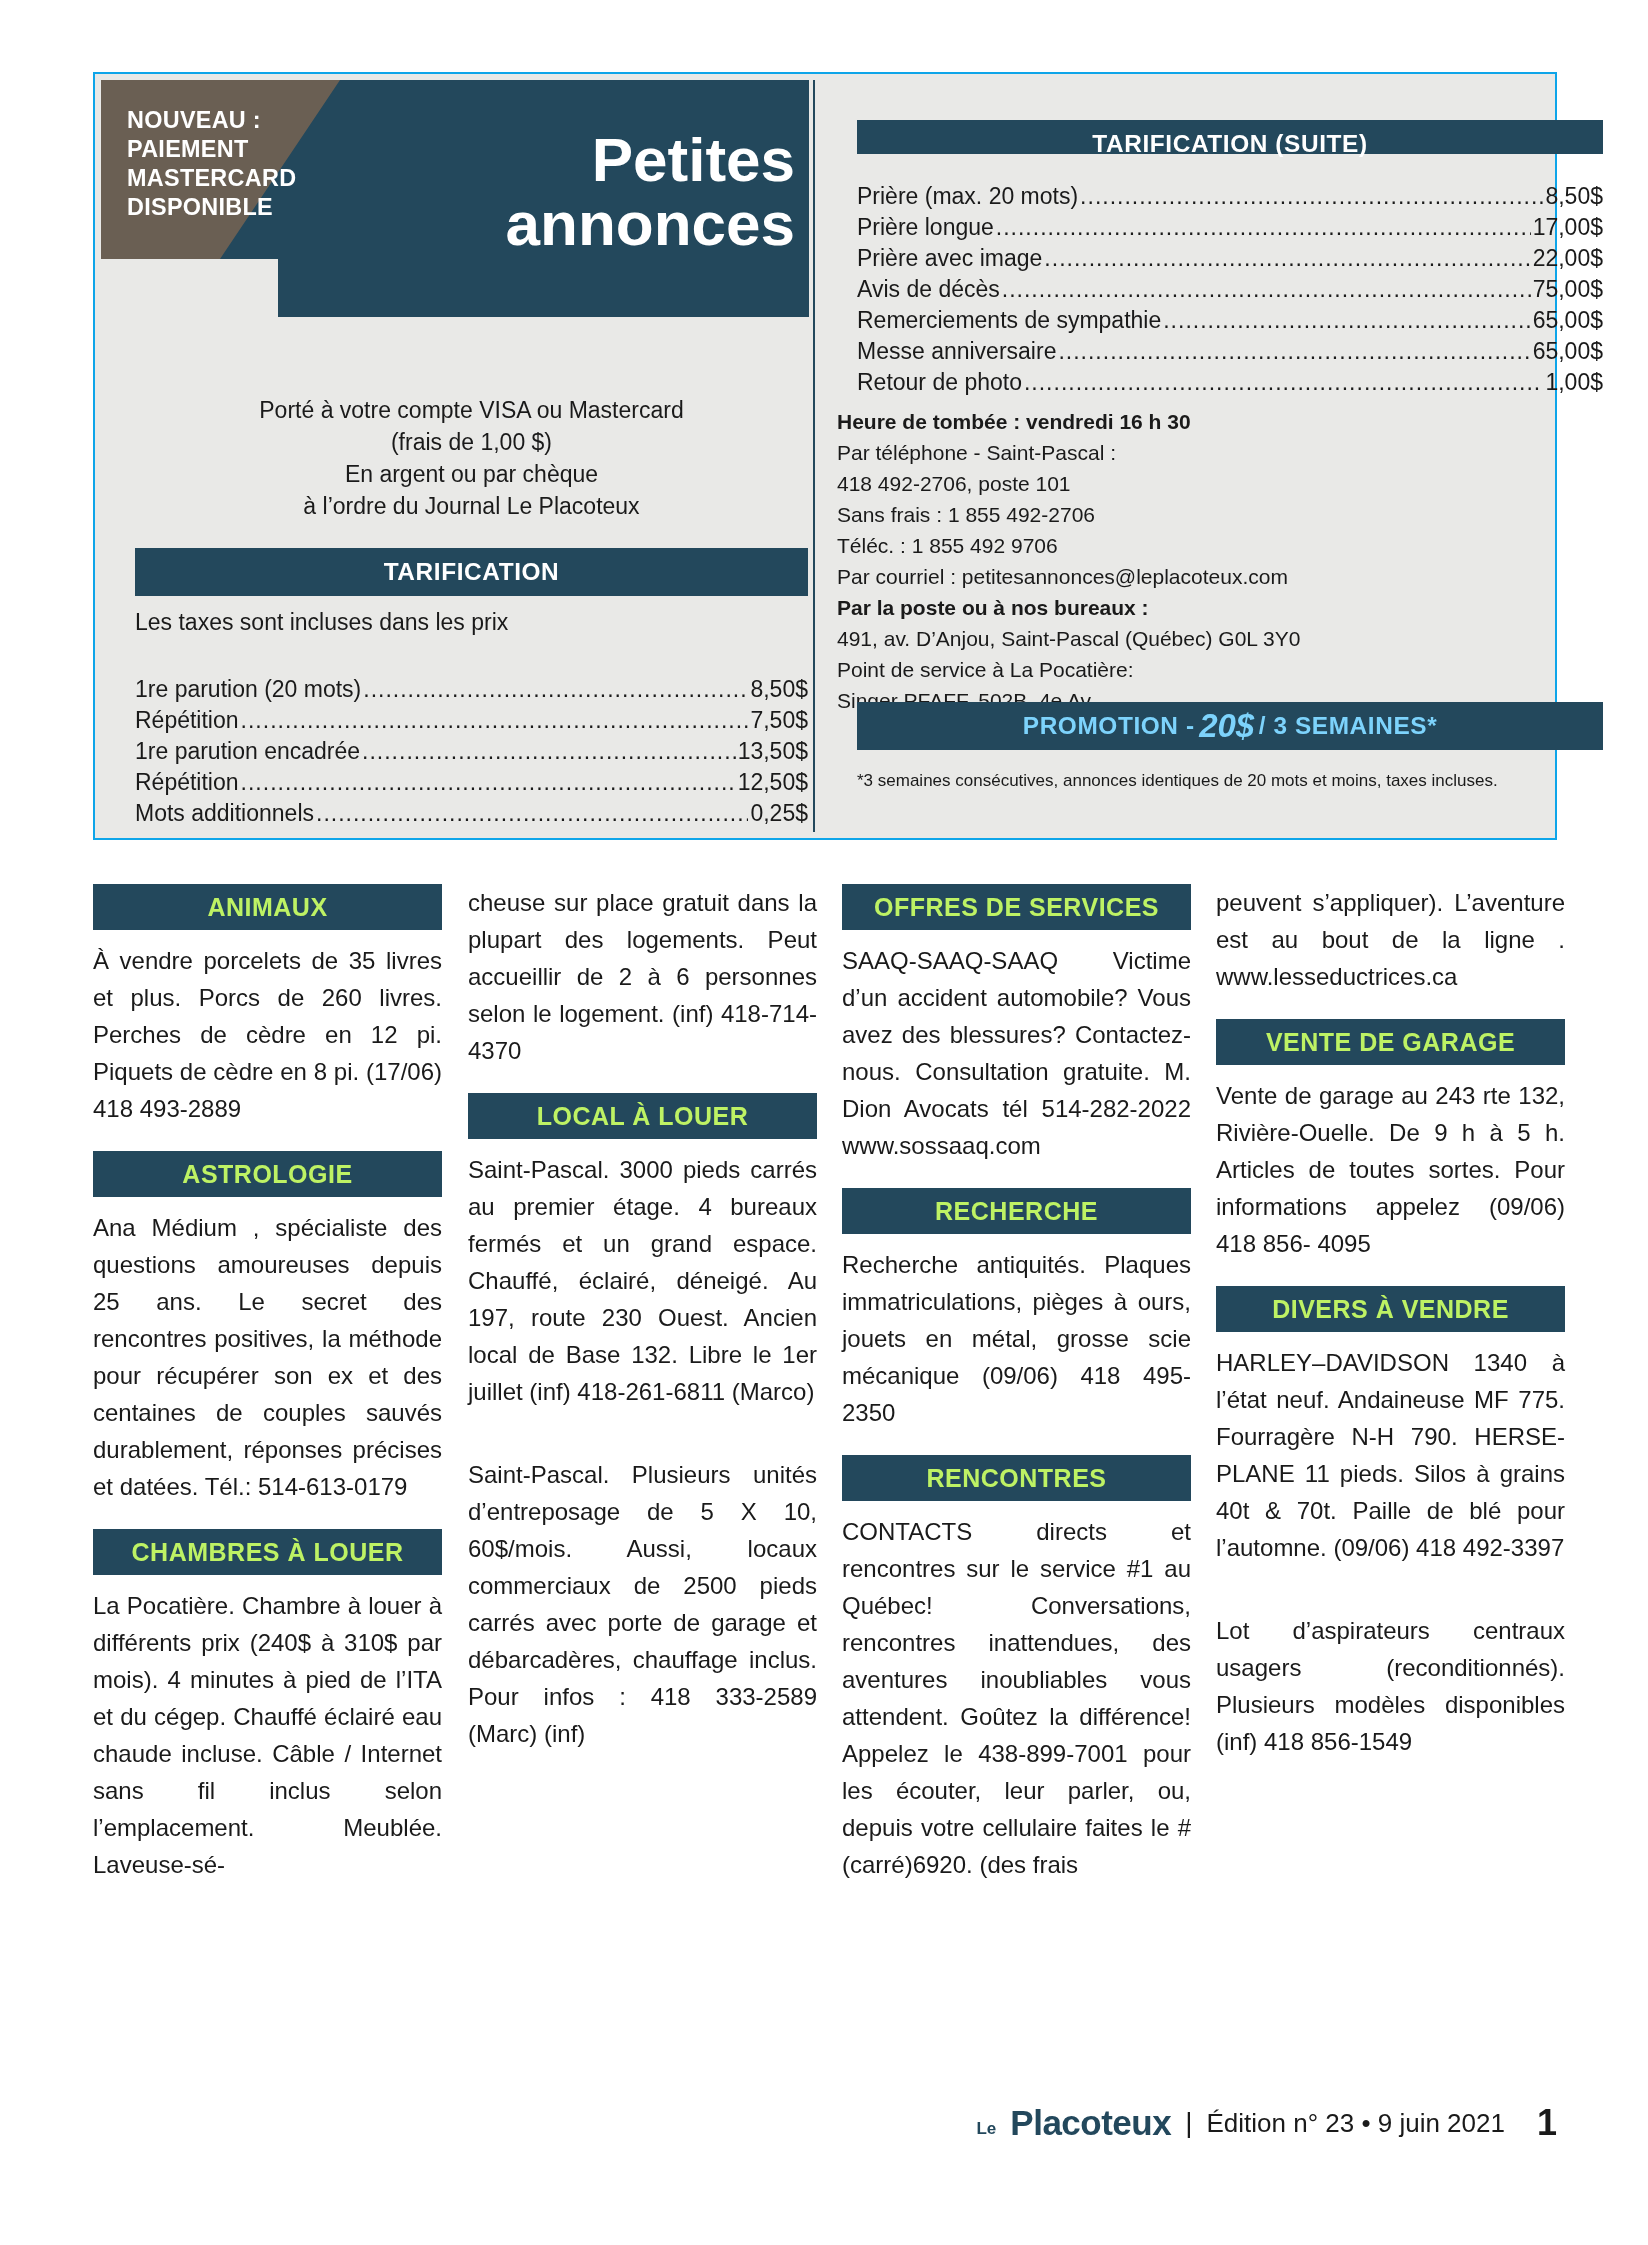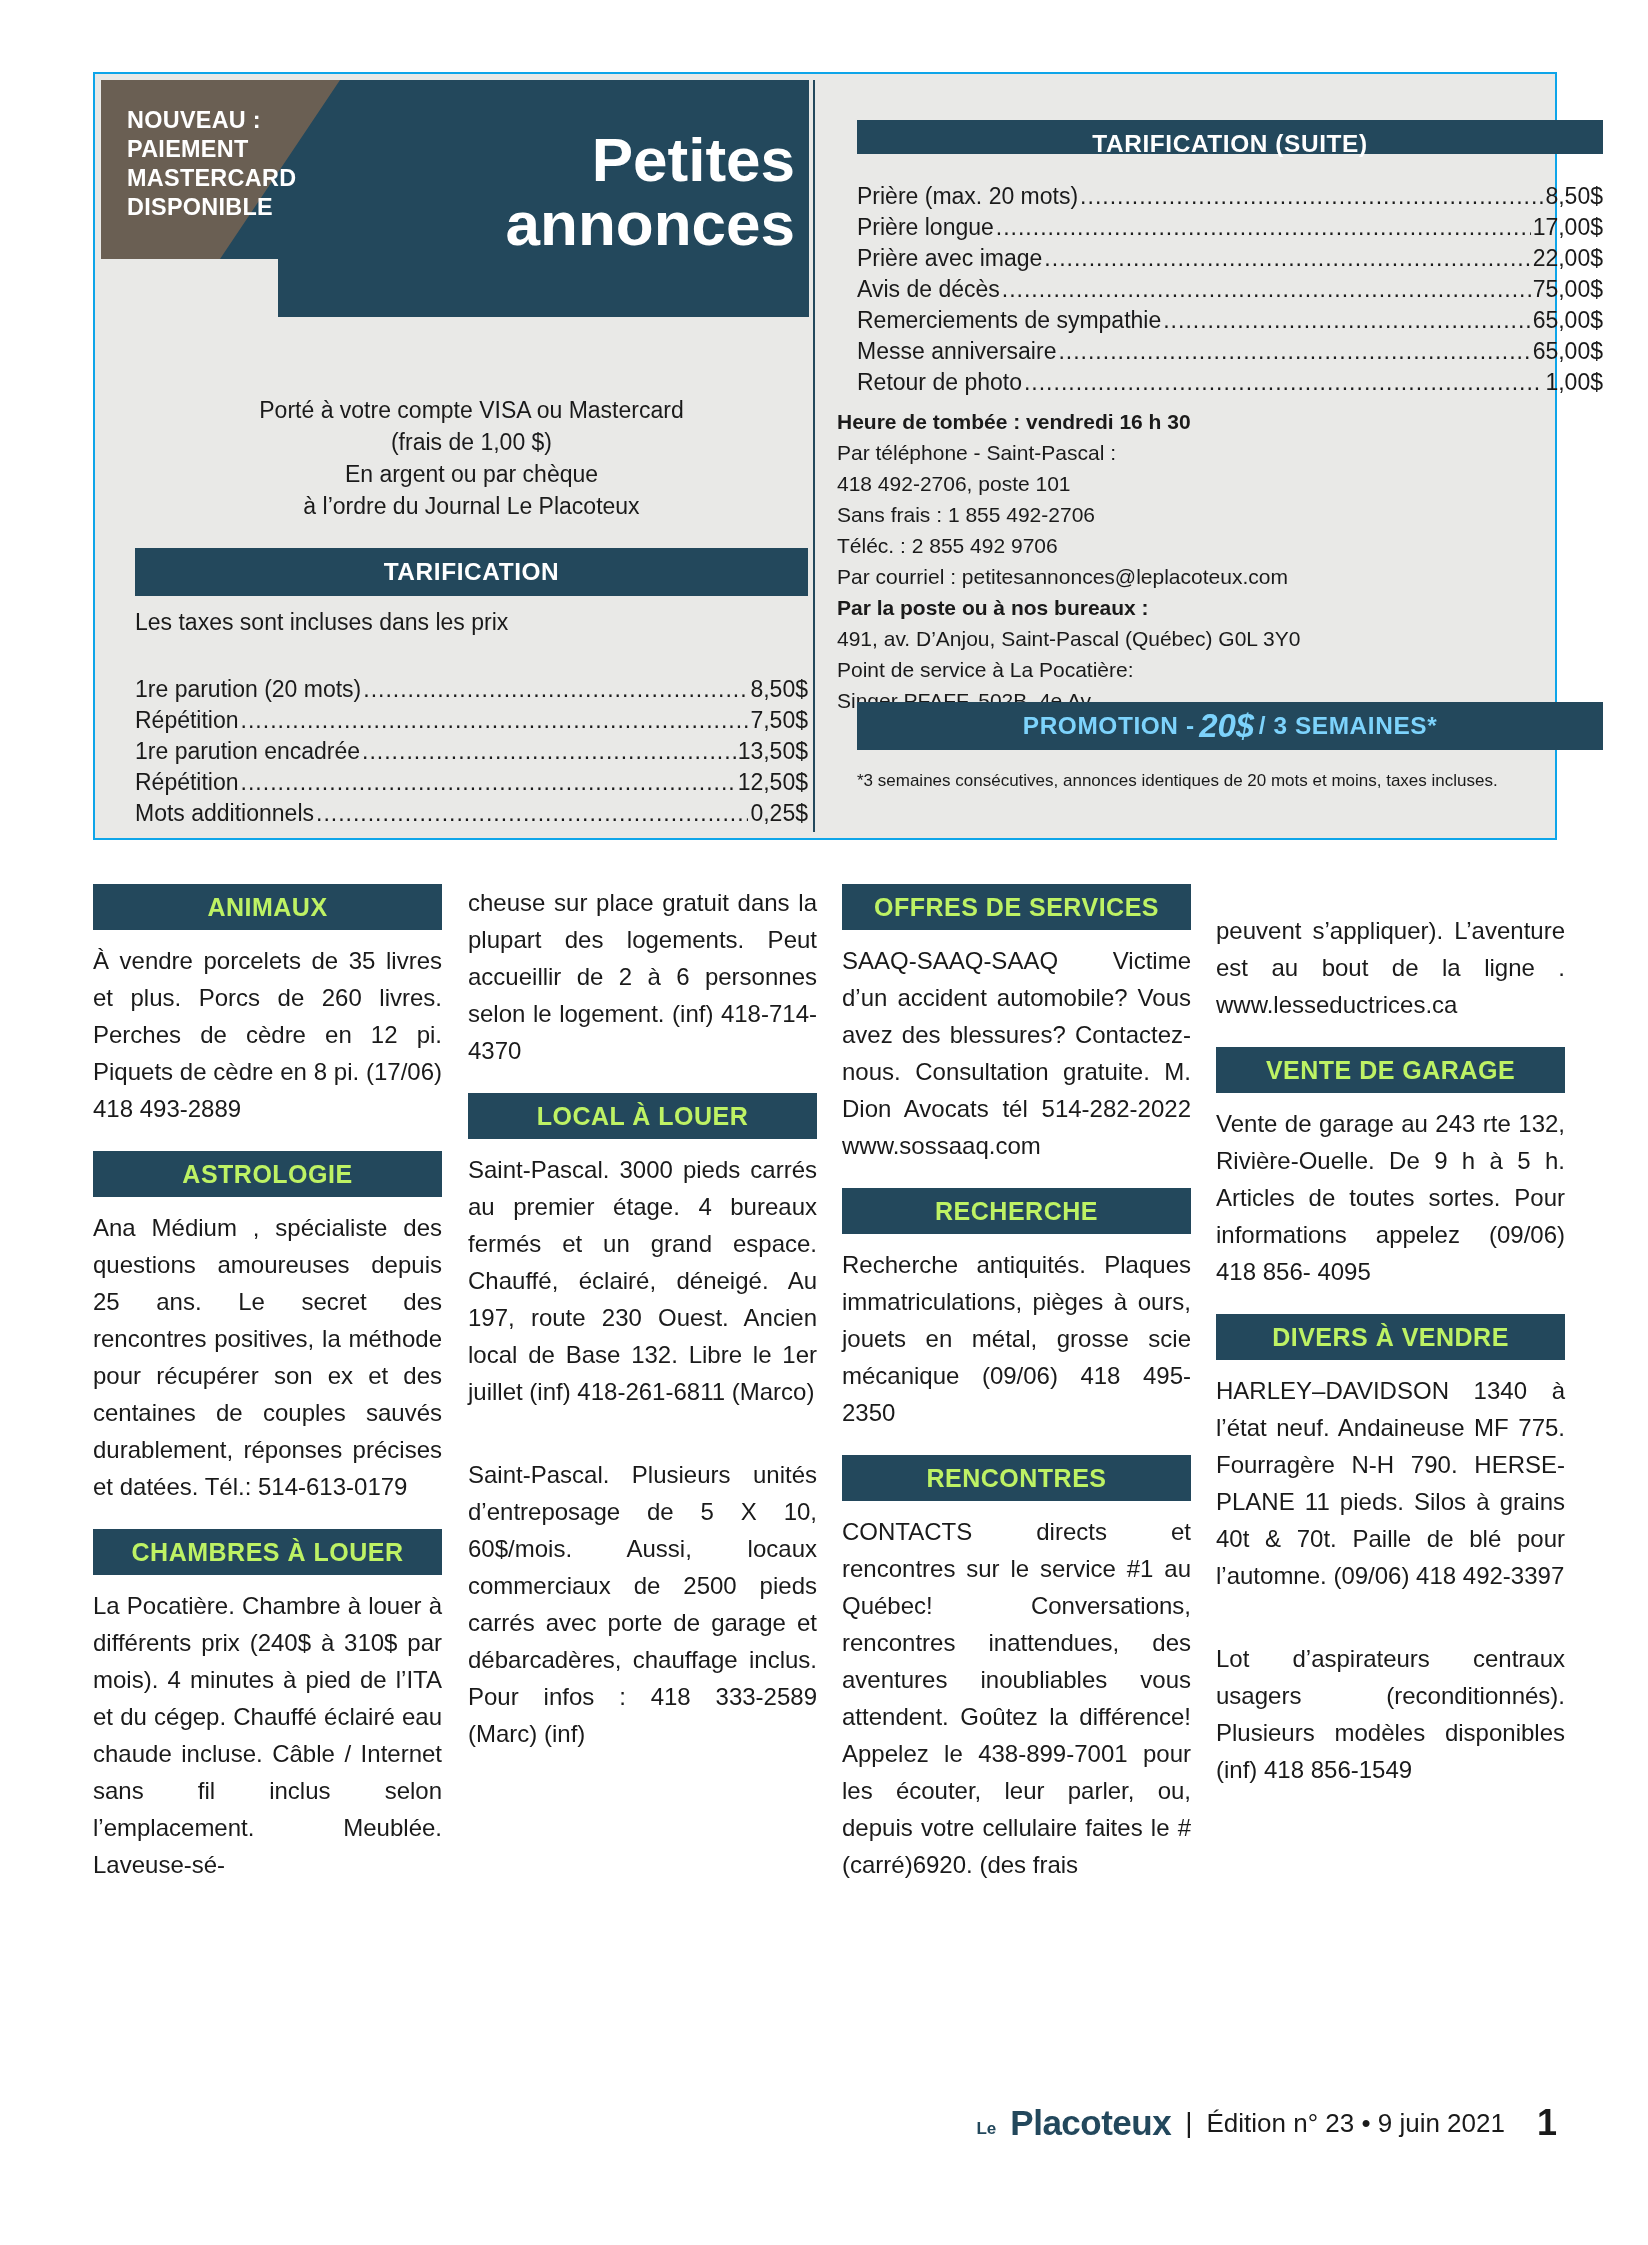--- a/index.html
+++ b/index.html
@@ -242,21 +242,21 @@
     height: 1194px;
   }
   .col {
     position: absolute;
     top: 0;
     width: 349px;
   }
   .col1 { left: 0px; }
   .col2 { left: 375px; }
   .col3 { left: 749px; }
-  .col4 { left: 1123px; margin-top: 28px; }
+  .col4 { left: 1123px; }
 
   .cat-bar {
     background: #23485c;
     color: #bef264;
     font-weight: bold;
     text-align: center;
     font-size: 25px;
     height: 46px;
     line-height: 46px;
     letter-spacing: 0.5px;
@@ -414,21 +414,21 @@
           <span class="dots">..........................................................................................</span>
           <span class="amt">1,00$</span>
         </div>
       </div>
 
       <div class="contact">
         <div class="b">Heure de tombée : vendredi 16 h 30</div>
         <div>Par téléphone - Saint-Pascal :</div>
         <div>418 492-2706, poste 101</div>
         <div>Sans frais : 1 855 492-2706</div>
-        <div>Téléc. : 2 855 492 9706</div>
+        <div>Téléc. : 1 855 492 9706</div>
         <div>Par courriel : petitesannonces@leplacoteux.com</div>
         <div class="b">Par la poste ou à nos bureaux :</div>
         <div>491, av. D’Anjou, Saint-Pascal (Québec) G0L 3Y0</div>
         <div>Point de service à La Pocatière:</div>
         <div>Singer PFAFF, 502B, 4e Av.</div>
       </div>
 
       <div class="promo-bar">
         <span class="p1">PROMOTION -</span>
         <span class="p2">20$</span>

